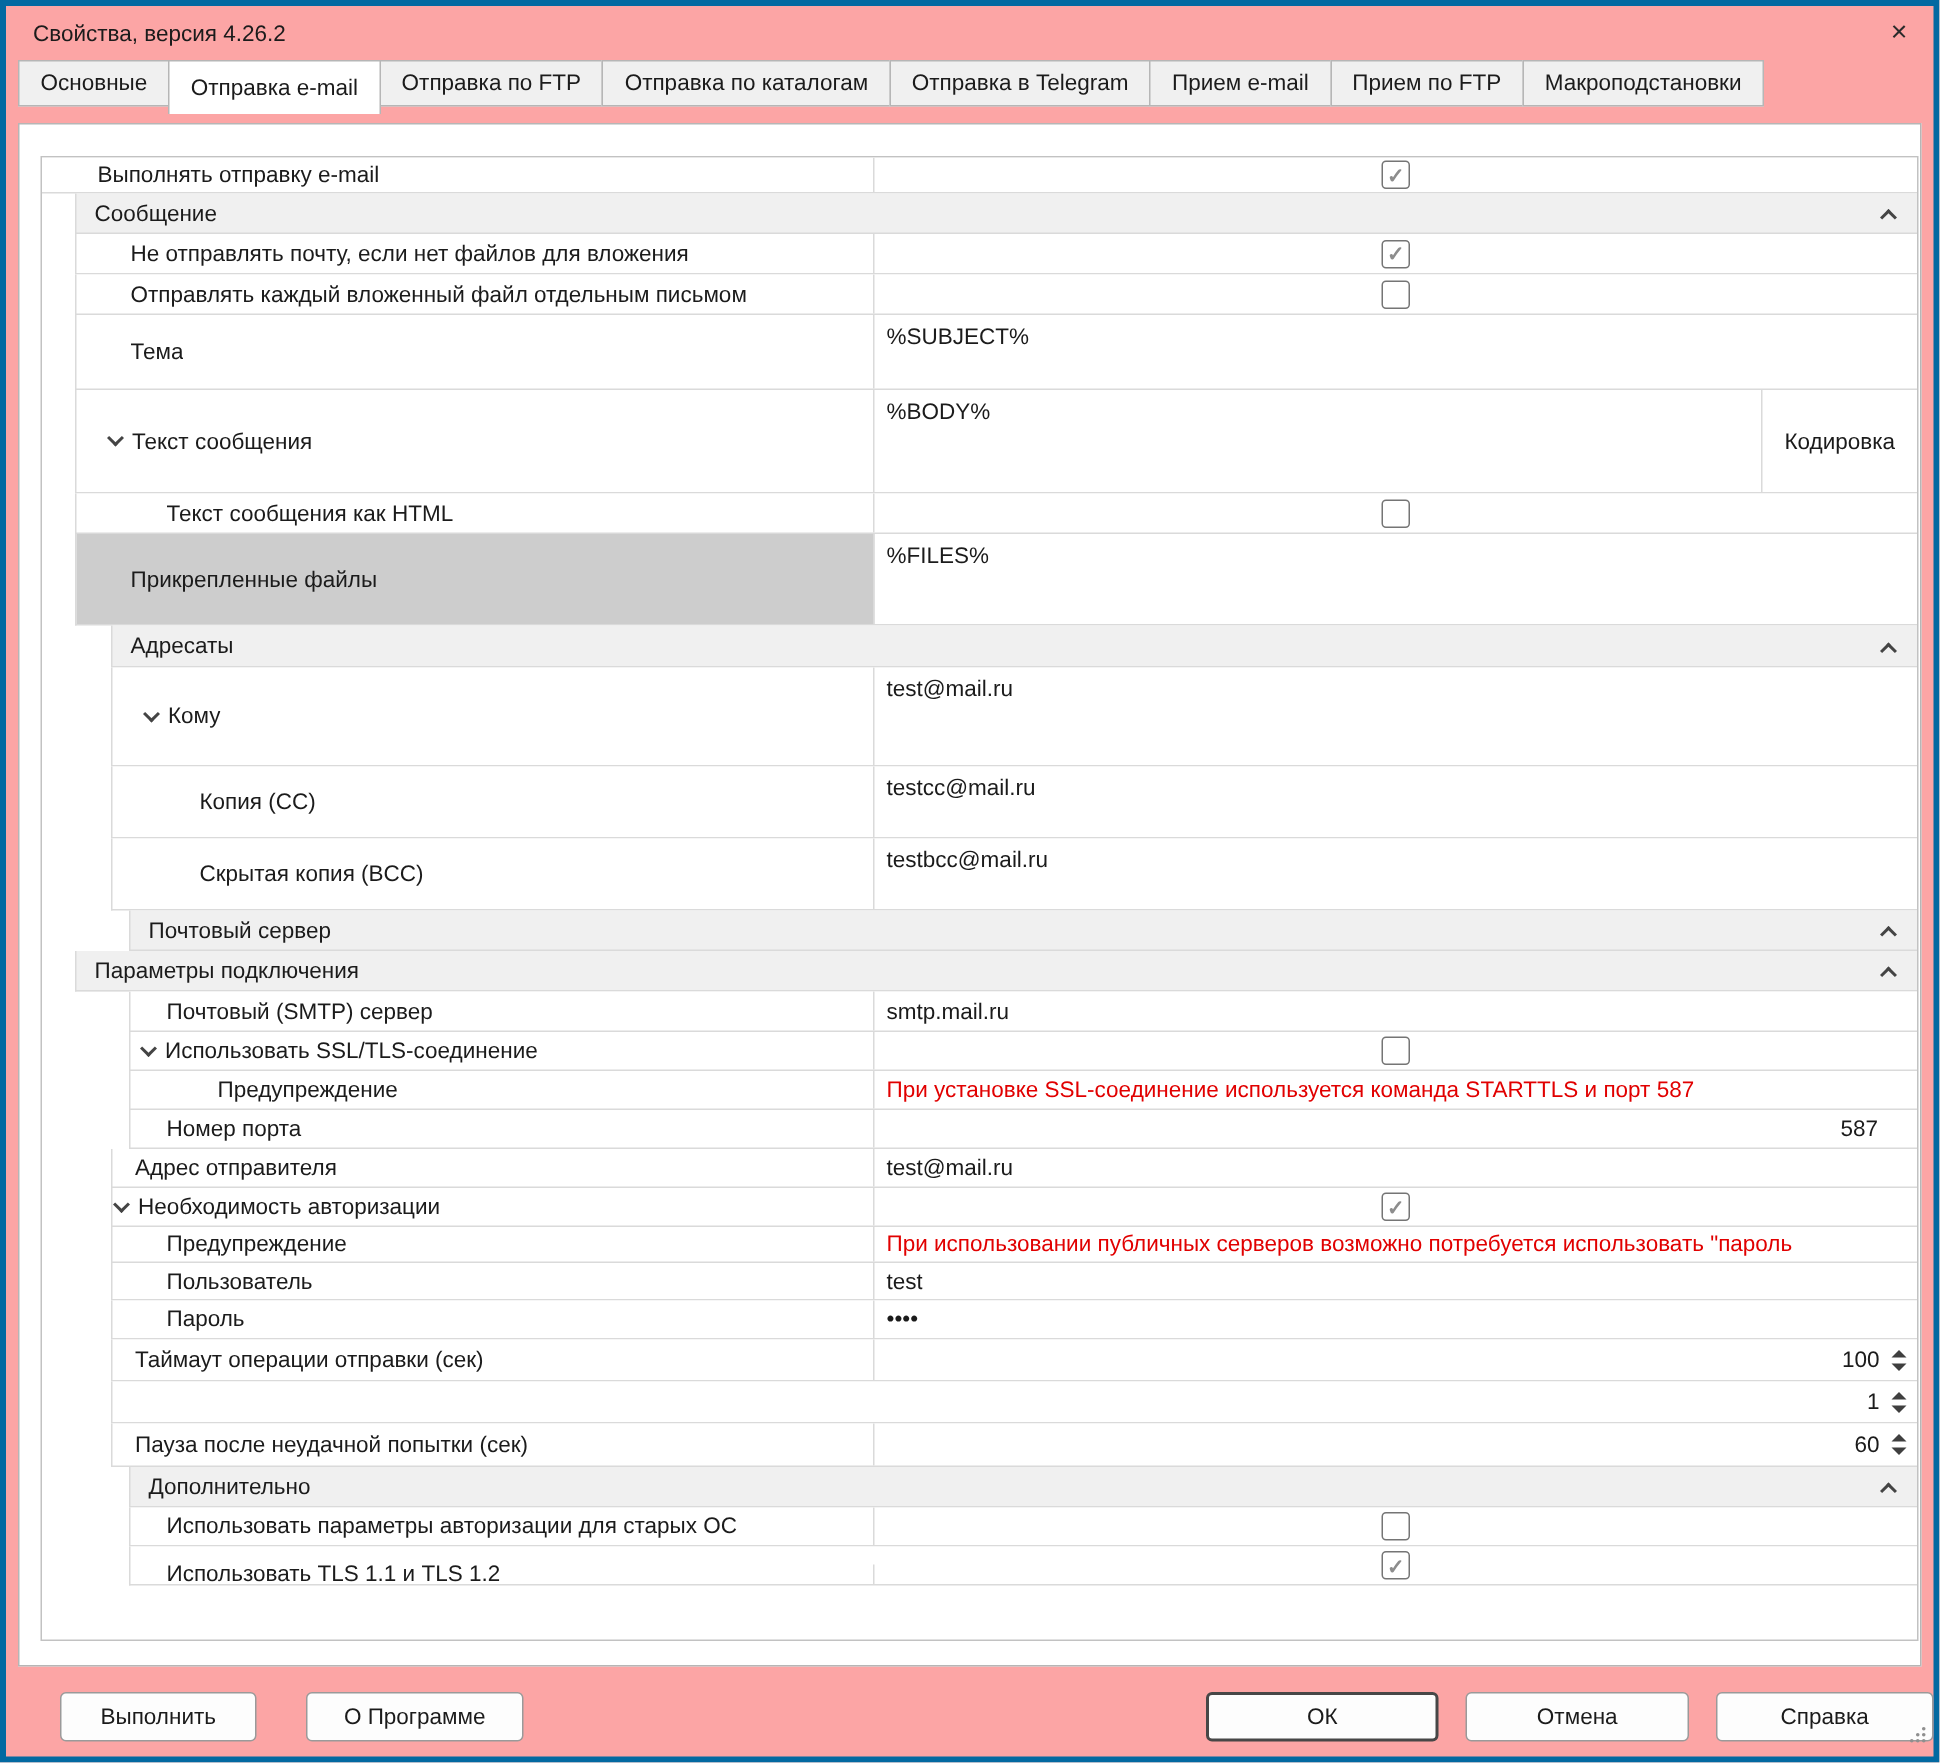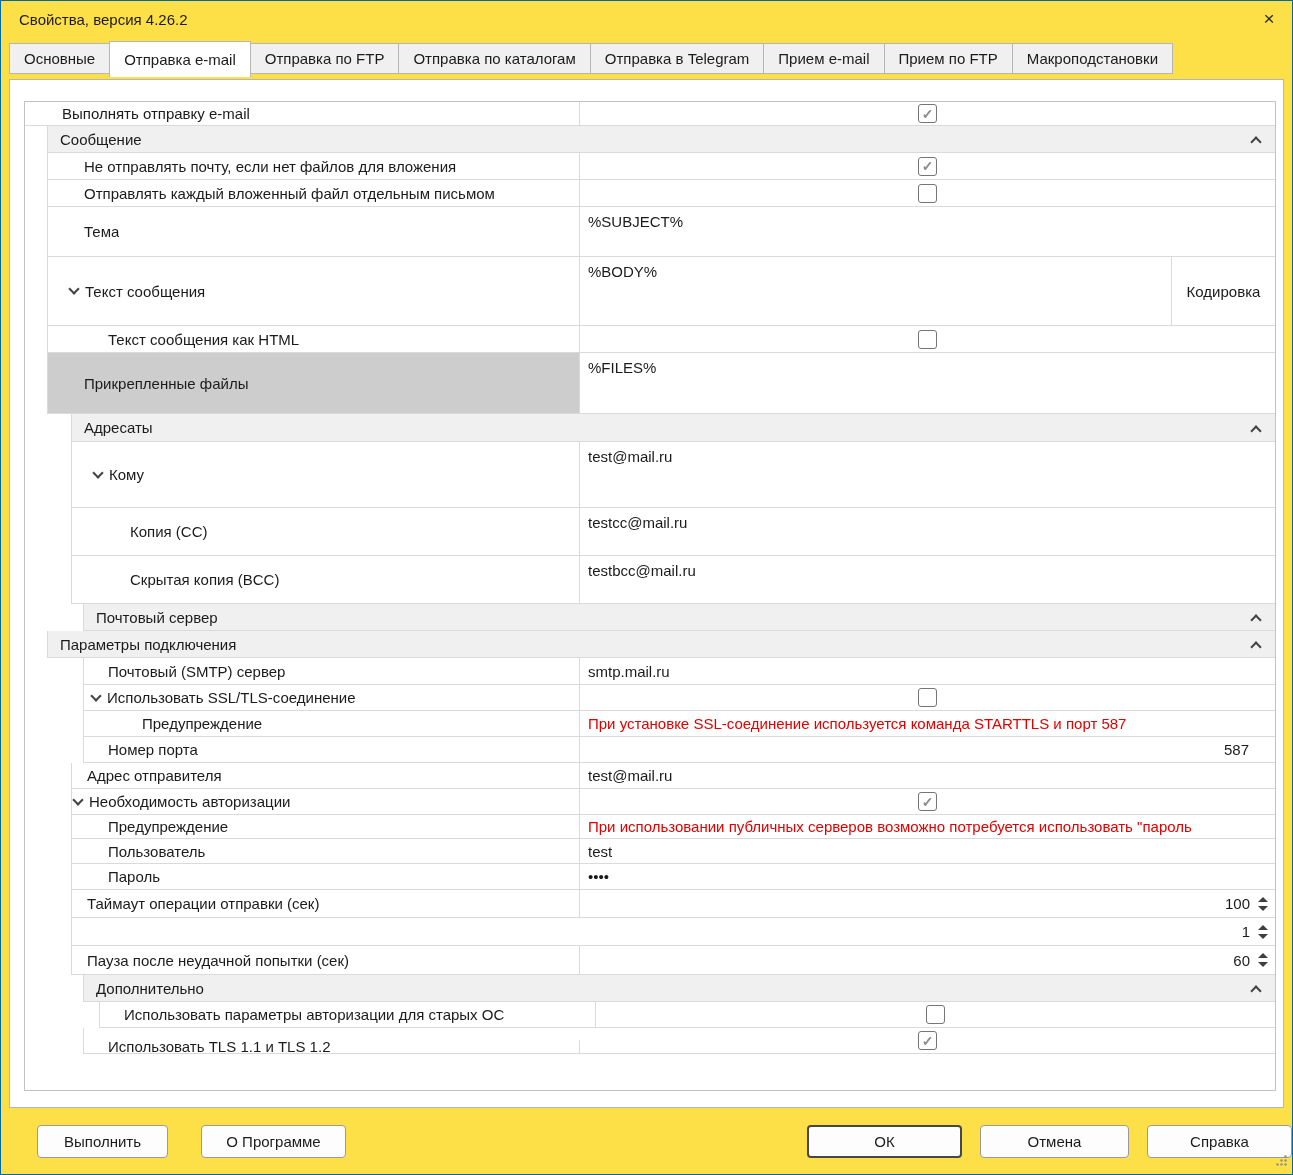--- a/index.html
+++ b/index.html
@@ -1,30 +1,30 @@
 <!DOCTYPE html>
 <html><head>
 <meta charset="utf-8">
 <style>
   * { margin:0; padding:0; box-sizing:border-box; }
   html,body { background:#e9e9e9; }
   body { font-family:"Liberation Sans", sans-serif; color:#1b1b1b; }
 
-  .dialog { width:1293px; height:1175px; background:#fde047; border:1px solid #0369a1;
+  .dialog { width:1293px; height:1175px; background:#fca5a5; border:4px solid #0369a1;
             position:relative; overflow:hidden; }
 
   
   .titlebar { height:36px; display:flex; align-items:center; }
   .title { flex:1; padding-left:18px; font-size:15px; }
   .close-btn { width:46px; height:36px; display:flex; align-items:center; justify-content:center;
                font-size:19px; color:#2b2b2b; background:transparent; border:none; cursor:pointer;
                font-family:"Liberation Sans", sans-serif; }
 
   
-  .tab-strip { height:42px; display:flex; align-items:center; padding-left:8px; position:relative; z-index:5; }
+  .tab-strip { height:42px; display:flex; align-items:flex-start; padding-left:8px; position:relative; z-index:5; }
   .tab { height:31px; padding:0 14px; display:flex; align-items:center; font-size:15px;
          background:#f0f0f0; border:1px solid #b6b6b6; margin-left:-1px; cursor:pointer; white-space:nowrap; }
   .tab:first-child { margin-left:0; }
   .tab.active { height:36px; background:#fff; border-bottom:none; margin-bottom:-1px; z-index:6; position:relative; }
 
   
   .panel { margin:0 8px; height:1029px; background:#fff; border:1px solid #b6b6b6; position:relative; z-index:1; }
 
   
   .grid { margin:21px 0 0 14px; width:1252px; height:990px; border:1px solid #c2c2c2; background:#fff; overflow:hidden; }
@@ -304,21 +304,21 @@
             <div class="spinner">
               <div class="sp-up"></div>
               <div class="sp-down"></div>
             </div>
           </div>
         </div>
         <div class="row group inset" style="margin-left: 58px; height: 27px;">
           <div class="glabel">Дополнительно</div>
           <div class="chev gchev"></div>
         </div>
-        <div class="row prop inset" style="margin-left: 74px; height: 26px;">
+        <div class="row prop inset" style="margin-left: 58px; height: 26px;">
           <div class="lcell" style="width: 496px; padding-left: 24px;">
             <div class="plabel">Использовать параметры авторизации для старых ОС</div>
           </div>
           <div class="vcell center">
             <div class="checkbox"></div>
           </div>
         </div>
         <div class="row prop inset" style="margin-left: 58px; height: 26px;">
           <div class="lcell" style="width: 496px; padding-left: 24px; margin-top: 12px;">
             <div class="plabel">Использовать TLS 1.1 и TLS 1.2</div>

